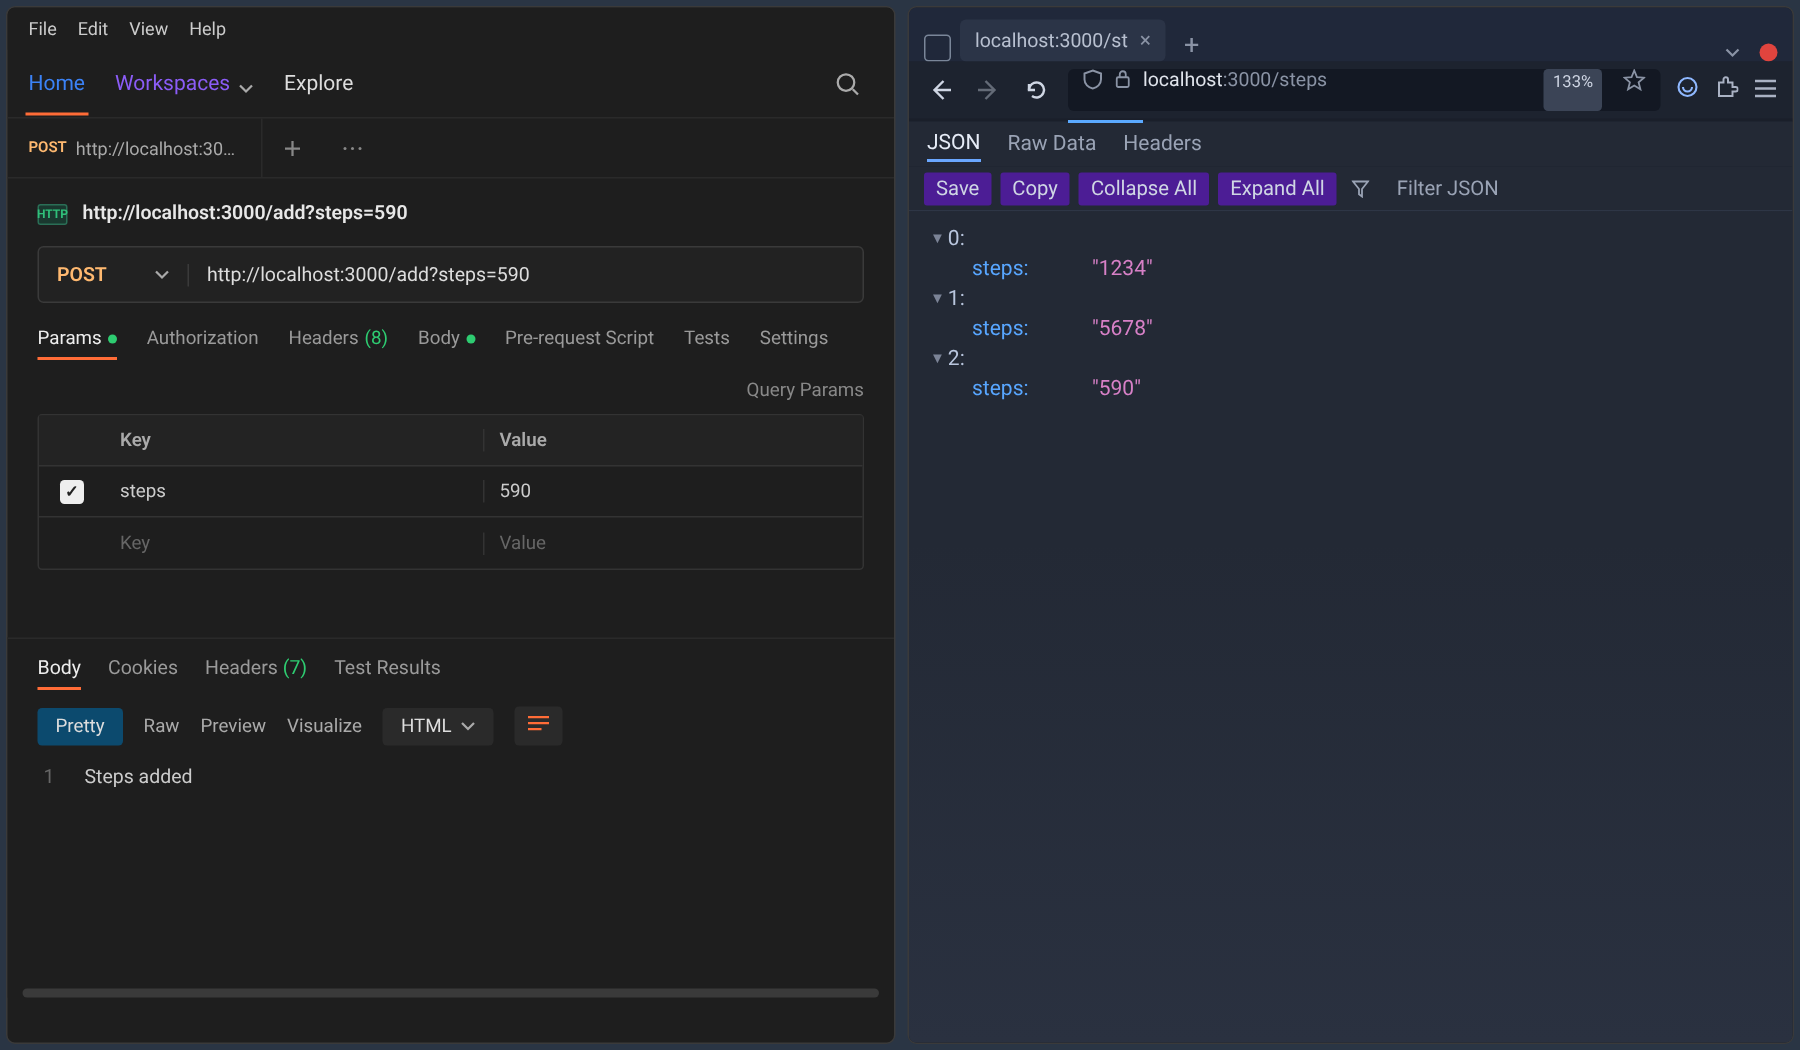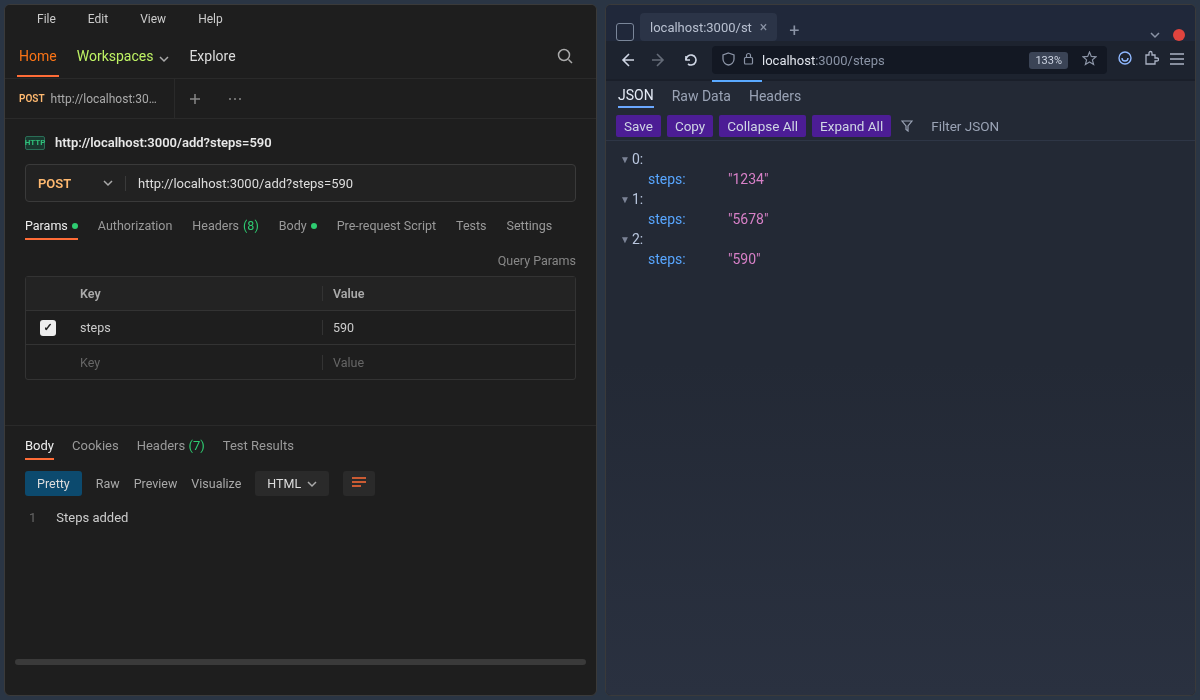--- a/index.html
+++ b/index.html
@@ -3,25 +3,25 @@
 <meta charset="utf-8">
 <style>
   * { box-sizing: border-box; margin: 0; padding: 0; font-family: -apple-system, BlinkMacSystemFont, "Segoe UI", Roboto, sans-serif; }
   body { width: 1200px; height: 700px; background: #2a3544; overflow: hidden; display: flex; gap: 8px; padding: 4px; }
   .pane { border-radius: 6px; overflow: hidden; display: flex; flex-direction: column; }
   .pm { width: 594px; height: 692px; background: #1e1e1e; border: 1px solid #3a3a3a; position: relative; }
   .ff { width: 592px; height: 692px; background: #1d232f; border: 1px solid #3a3a3a; position: relative; }
 
   
   .pm-menubar { height: 28px; background: #1e1e1e; display: flex; align-items: center; padding: 0 8px; color: #ccc; font-size: 12px; gap: 2px; }
-  .pm-menubar span { padding: 2px 6px; cursor: default; margin-left: 18px; }
+  .pm-menubar span { padding: 2px 6px; cursor: default; }
   .pm-topnav { height: 46px; display: flex; align-items: center; padding: 0 14px; gap: 20px; color: #ddd; font-size: 14px; border-bottom: 1px solid #2a2a2a; position: relative; }
-  .pm-topnav .home { color: #f97316; position: relative; }
+  .pm-topnav .home { color: #3b82f6; position: relative; }
   .pm-topnav .home::after { content:""; position:absolute; left: -2px; right: -2px; bottom: -13px; height: 2px; background: #ff6c37; }
-  .pm-ws { display:flex; align-items:flex-end; gap:6px; color:#bef264; }
+  .pm-ws { display:flex; align-items:flex-end; gap:6px; color:#8b5cf6; }
   .pm-search { margin-left:auto; margin-right:8px; width:18px; height:18px; }
   .pm-search svg { stroke:#aaa; }
   .pm-tabs { height: 40px; display:flex; align-items:center; border-bottom:1px solid #2a2a2a; font-size:12px; }
   .pm-tab { height:100%; display:flex; align-items:center; padding:0 14px; border-right:1px solid #2a2a2a; gap:6px; color:#ccc; max-width:170px; overflow:hidden; }
   .pm-tab .meth { font-size:10px; background:transparent;color:#ffb970; font-weight:600; }
   .pm-tab .ttl { white-space:nowrap; overflow:hidden; text-overflow:ellipsis; color:#aaa; }
   .pm-tab-add, .pm-tab-dots { width:40px; display:flex; align-items:center; justify-content:center; color:#888; font-size:16px; }
   .pm-urlrow { display:flex; align-items:center; gap:10px; padding: 16px 20px 10px; }
   .pm-badge { width:20px; height:14px; background:#1a382f; border:1px solid #2a6e56; border-radius:2px; font-size:8px; color:#30c07a; display:flex; align-items:center; justify-content:center; font-weight:700; }
   .pm-url-title { color:#e8e8e8; font-size:13px; font-weight:600; }
@@ -63,21 +63,21 @@
   .ff-tab { background:#2b3447; height:28px; border-radius:4px; display:flex; align-items:center; padding:0 10px; gap:8px; color:#b8c0d0; font-size:13px; font-family: ui-monospace, Menlo, Consolas, monospace; max-width:170px; }
   .ff-tab .tt { white-space:nowrap; overflow:hidden; text-overflow:ellipsis; }
   .ff-close { color:#8a93a5; font-size:14px; }
   .ff-newtab { color:#8a93a5; font-size:18px; padding:0 6px; }
   .ff-winctl { margin-left:auto; display:flex; gap:12px; align-items:center; }
   .ff-chev { color:#8a93a5; }
   .ff-red { width:12px; height:12px; background:#e0443e; border-radius:50%; }
   .ff-urlbar { height:40px; background:#1d232f; display:flex; align-items:center; gap:10px; padding:0 10px; border-bottom: 2px solid #1a1f2a; }
   .ff-nav { display:flex; gap:10px; color:#aab2c4; align-items:center; }
   .ff-navbtn { width:22px; height:22px; display:flex; align-items:center; justify-content:center; color:#aab2c4; }
-  .ff-urlfield { flex:1; background:#131823; border-radius:4px; height:28px; display:flex; align-items:center; padding:0 10px; gap:8px; font-family: ui-monospace, Menlo, Consolas, monospace; font-size:13px; position:relative; }
+  .ff-urlfield { flex:1; background:#131823; border-radius:4px; height:28px; display:flex; padding:0 10px; gap:8px; font-family: ui-monospace, Menlo, Consolas, monospace; font-size:13px; position:relative; }
   .ff-loadline { position:absolute; left:0; bottom:-8px; width:50px; height:2px; background:#5aa9ff; }
   .ff-shield, .ff-lock { color:#8a93a5; font-size:13px; }
   .ff-urltext .host { color:#e0e4ec; }
   .ff-urltext .rest { color:#8a93a5; }
   .ff-zoom { background:#3b4456; color:#cfd6e4; font-size:11px; padding:2px 6px; border-radius:3px; margin-left:auto; }
   .ff-star { color:#8a93a5; margin-left:6px; }
   .ff-right { display:flex; gap:10px; color:#aab2c4; align-items:center; }
   .ff-devtabs { height:30px; display:flex; align-items:center; gap:18px; padding:0 12px; background:#232935; font-family: ui-monospace, Menlo, Consolas, monospace; font-size:14px; color:#9aa3b5; }
   .ff-devtabs .active { color:#e6ecf7; border-bottom: 2px solid #6aa7ff; padding-bottom:3px; margin-bottom:-3px; }
   .ff-toolbar { height:30px; display:flex; align-items:center; gap:6px; padding:0 10px; background:#232935; font-family: ui-monospace, Menlo, Consolas, monospace; font-size:13.5px; color:#cfd6e4; border-bottom:1px solid #2e3646; }

